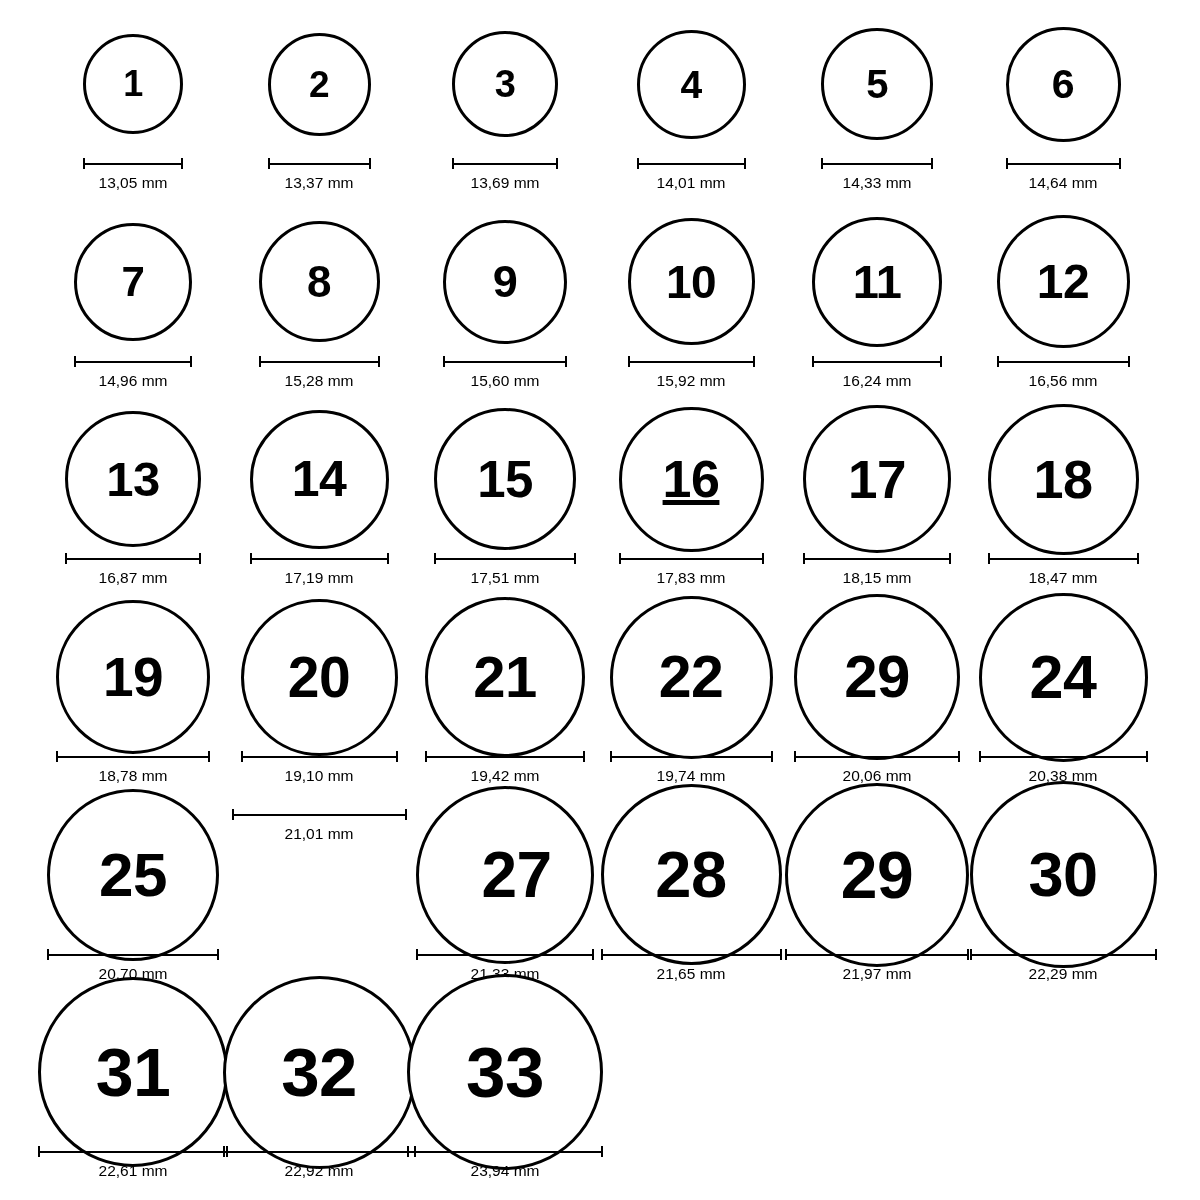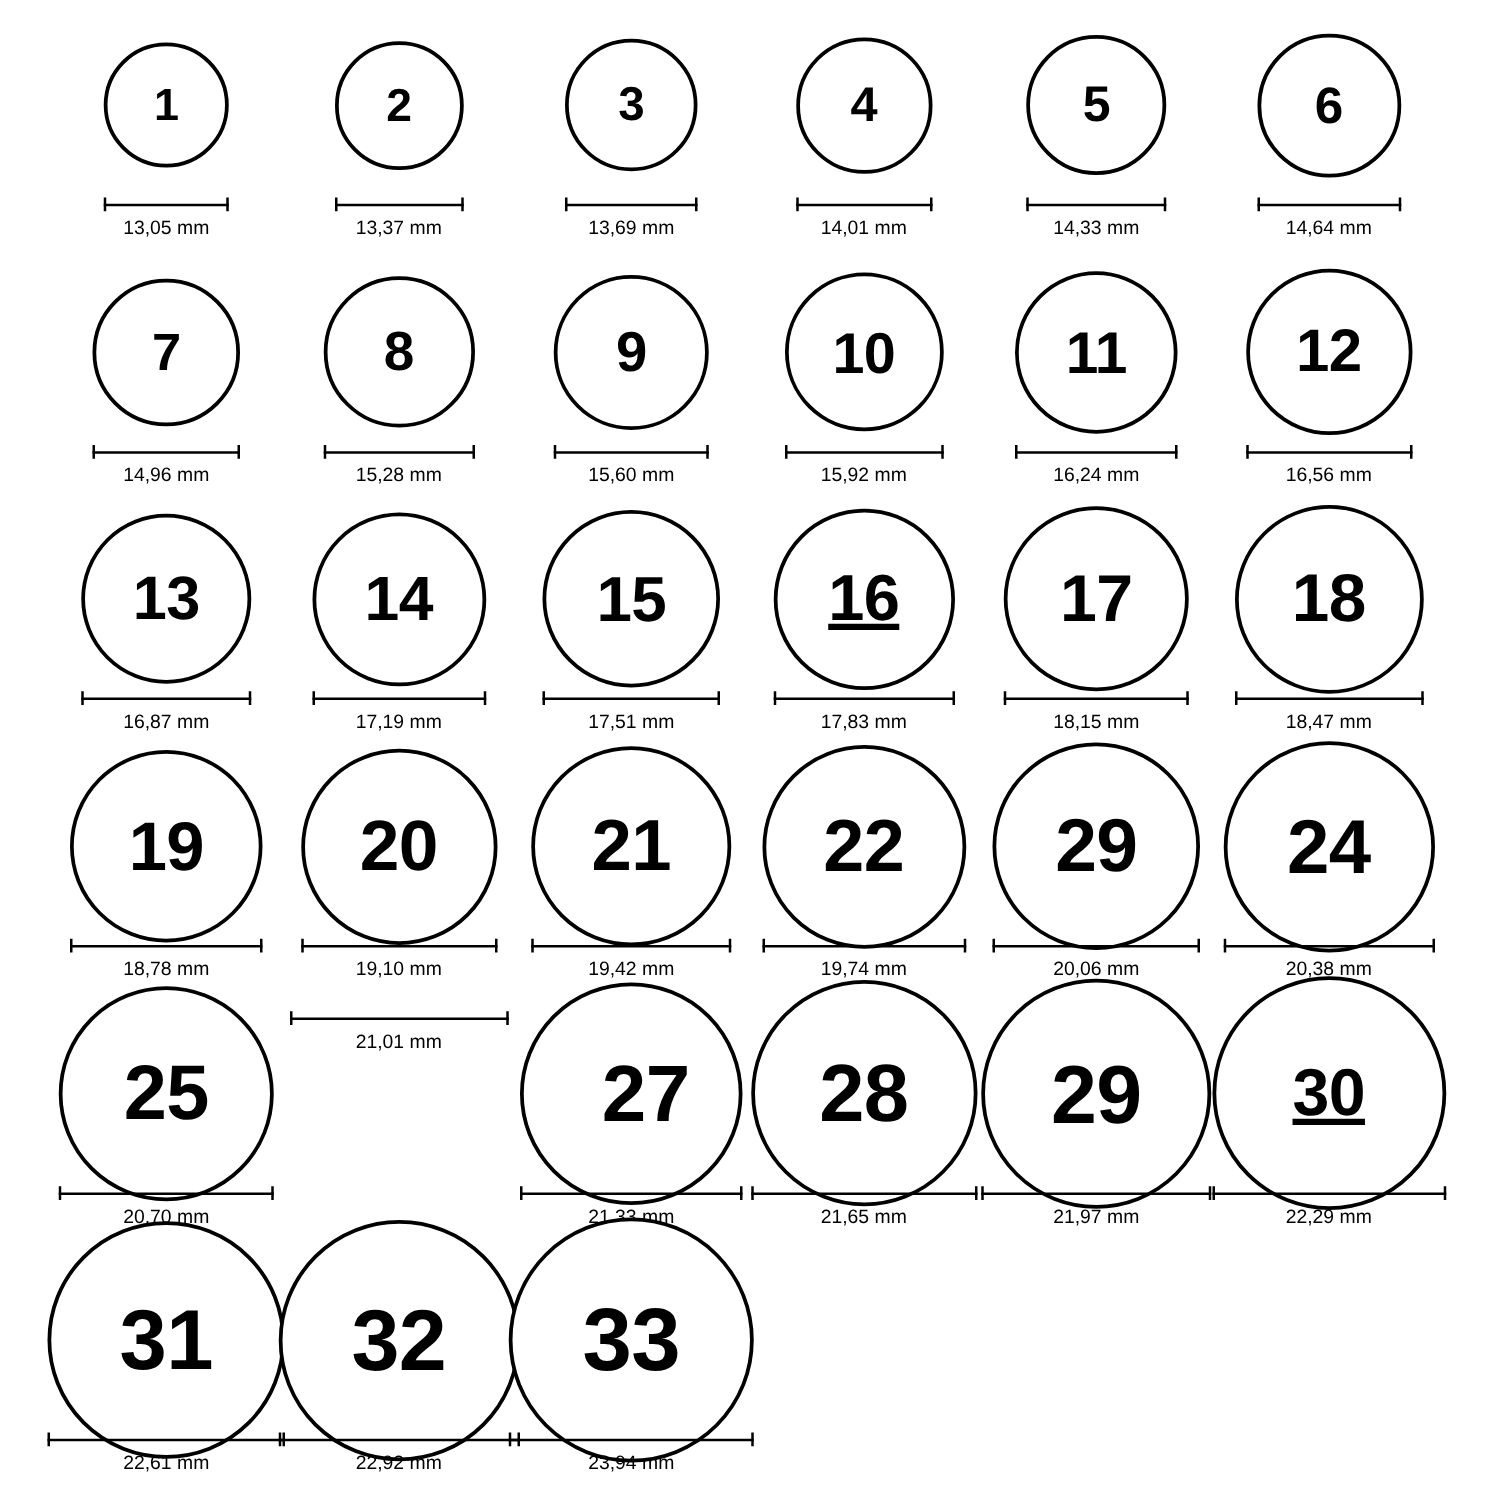--- a/index.html
+++ b/index.html
@@ -501,21 +501,21 @@
           <div class="dim-line" style="width: 184px;">
             <span class="tick left"></span>
             <span class="tick right"></span>
           </div>
           <div class="dim-label">21,97 mm</div>
         </div>
       </div>
       <div class="ring-cell">
         <div class="circle-wrap">
           <div class="ring-circle" style="width: 187px; height: 187px;">
-            <span class="ring-number" style="font-size: 53px; text-decoration: underline;">30</span>
+            <span class="ring-number" style="font-size: 63px;">30</span>
           </div>
         </div>
         <div class="dim-wrap">
           <div class="dim-line" style="width: 187px;">
             <span class="tick left"></span>
             <span class="tick right"></span>
           </div>
           <div class="dim-label">22,29 mm</div>
         </div>
       </div>

